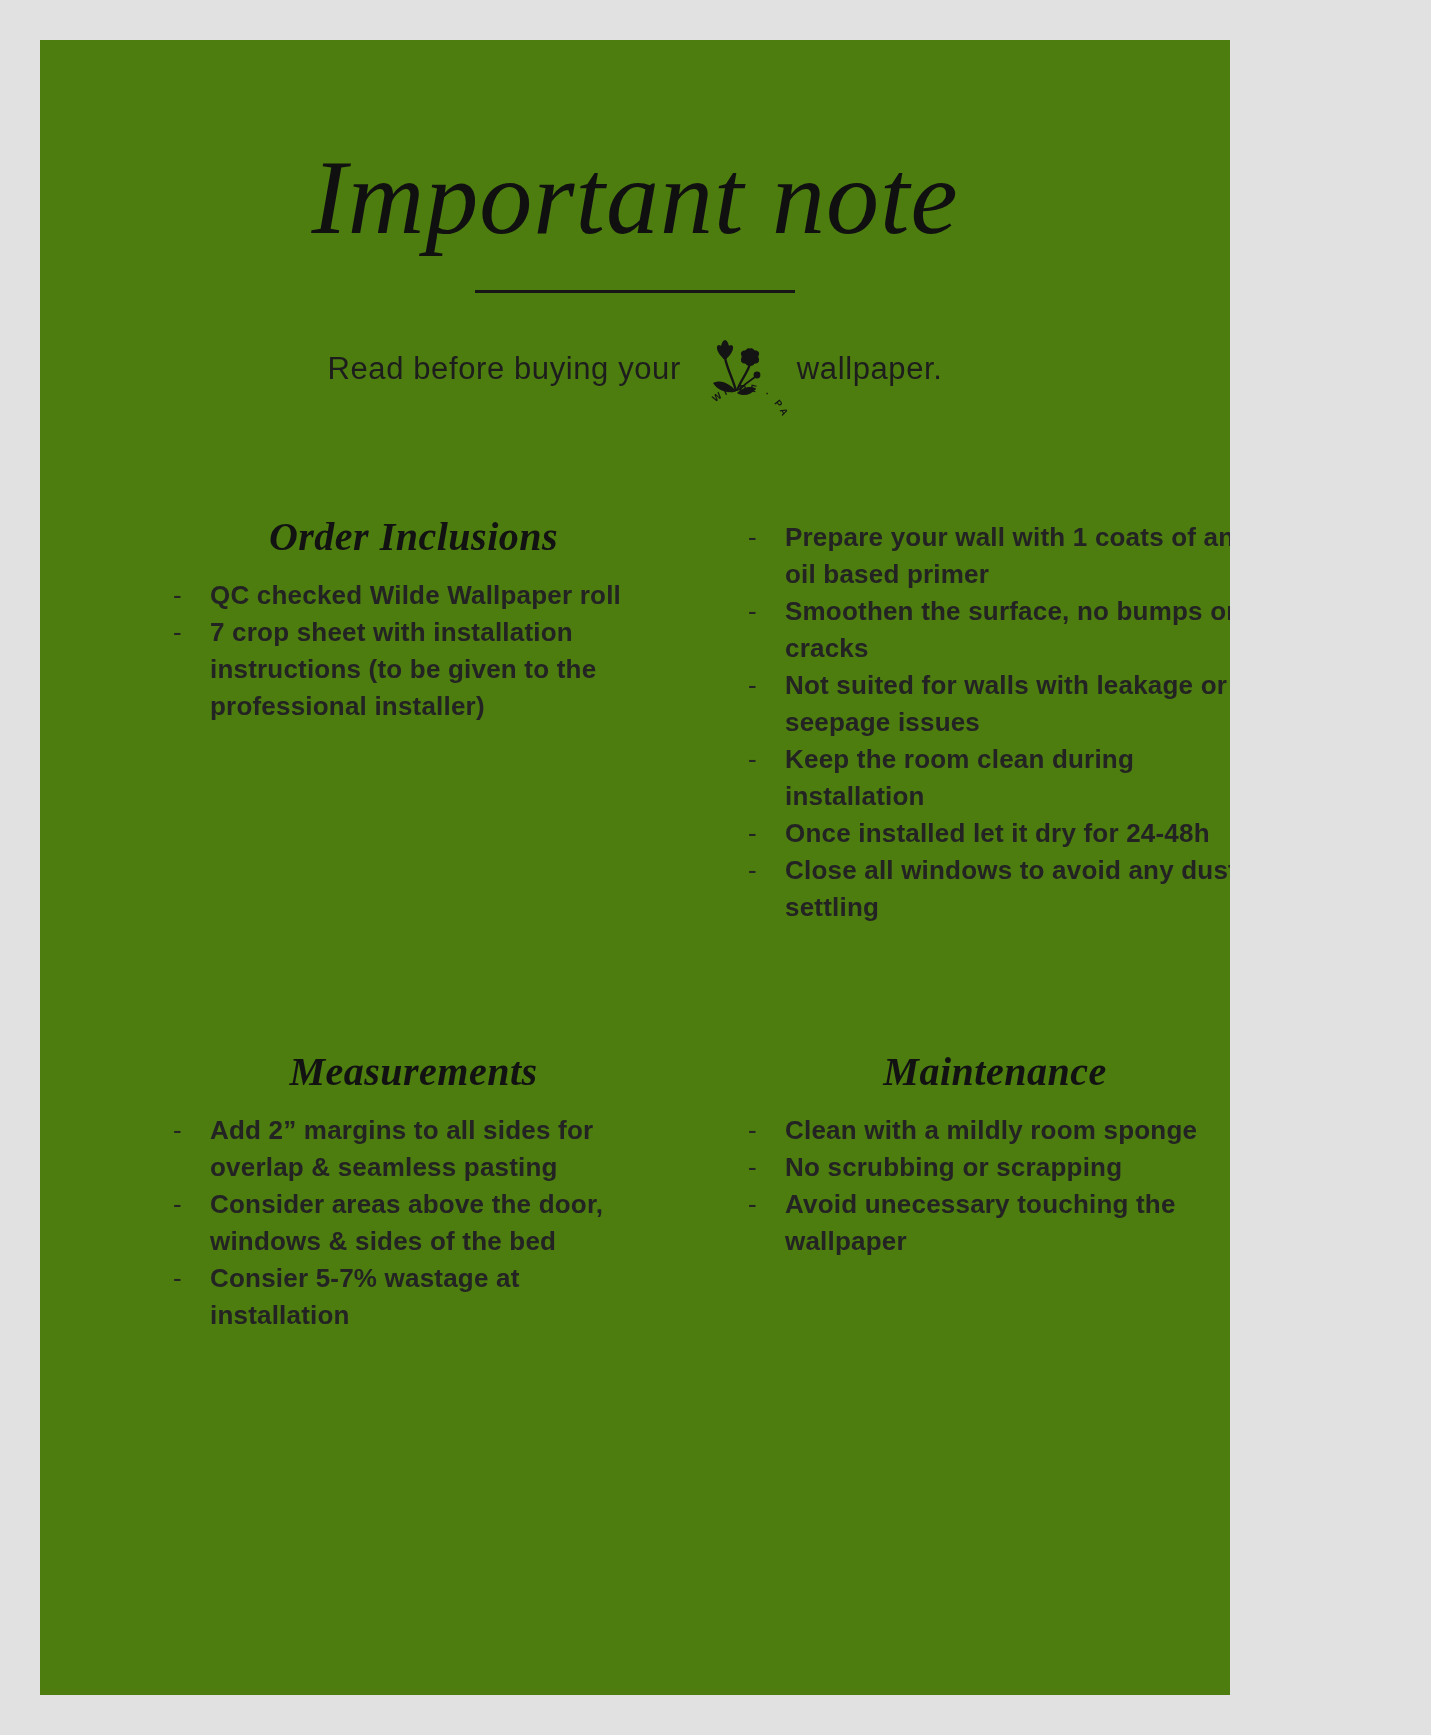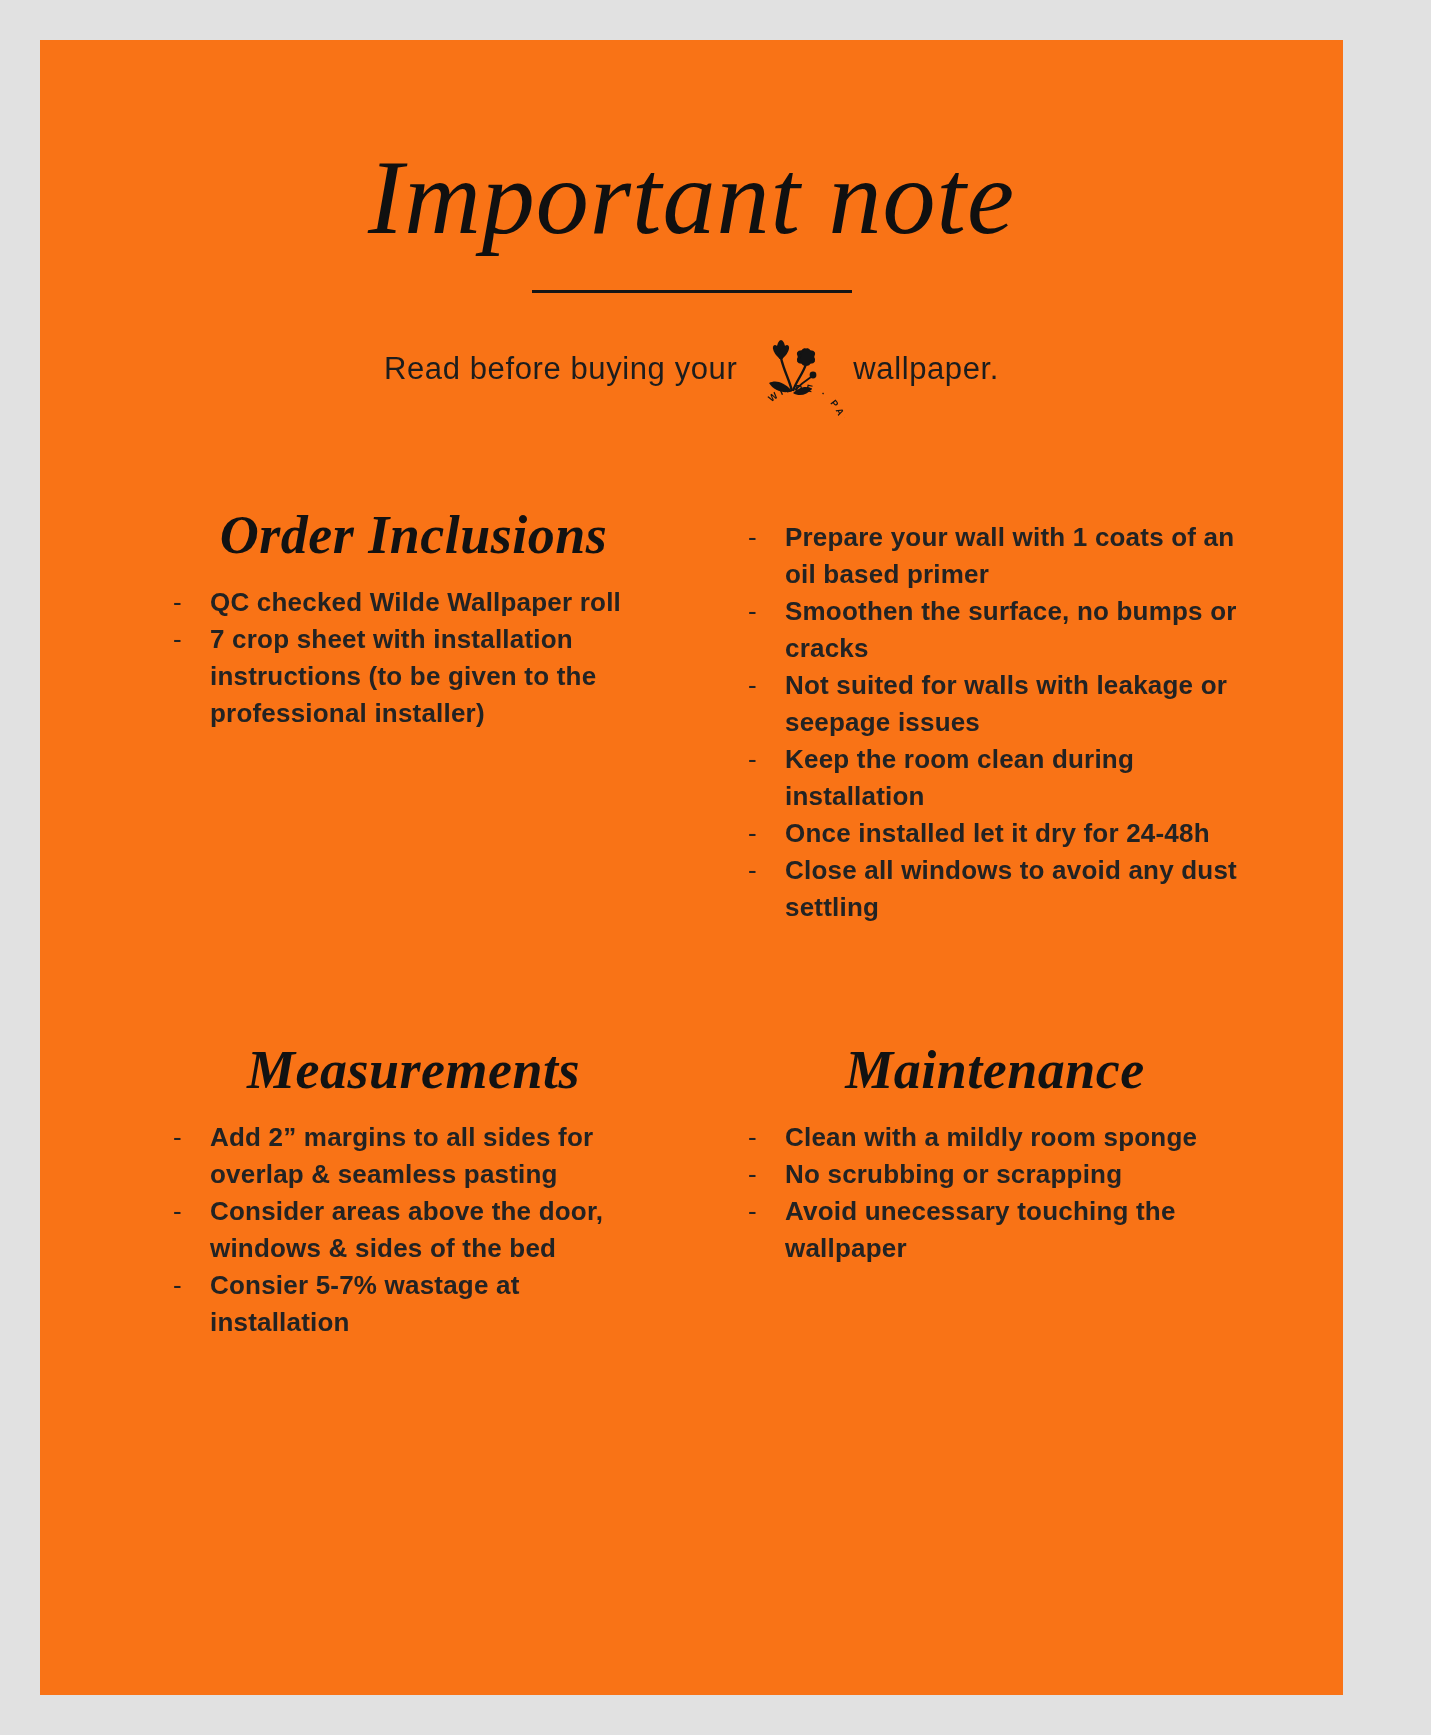--- a/index.html
+++ b/index.html
@@ -4,22 +4,22 @@
 <style>
   html,body{margin:0;padding:0;}
   body{
     width:1431px;height:1735px;
     background:#e1e1e1;
     font-family:"Liberation Sans","DejaVu Sans",sans-serif;
     color:#222;
   }
   .card{
     position:absolute;left:40px;top:40px;
-    width:1303px;height:1655px;
-    background:#f97316;
+    width:1190px;height:1655px;
+    background:#4d7c0f;
     overflow:hidden;
   }
   
   .title{
     margin:96px 0 0 0;
     text-align:center;
     font-family:"Liberation Serif","DejaVu Serif",serif;
     font-style:italic;
     font-weight:400;
     font-size:106px;
@@ -49,26 +49,26 @@
   .logo{width:100px;height:100px;flex:0 0 auto;}
   
   .grid{
     display:grid;
     grid-template-columns:497px 510px;
     column-gap:78px;
     row-gap:112px;
     margin:84px 0 0 125px;
   }
   .section-heading{
-    margin:0;
+    margin:10px;
     text-align:center;
     font-family:"Liberation Serif","DejaVu Serif",serif;
     font-style:italic;
     font-weight:700;
-    font-size:54px;
+    font-size:40px;
     line-height:1.2;
     color:#121212;
     letter-spacing:0.5px;
   }
   ul.bullets{
     list-style:none;
     margin:16px 0 0 0;
     padding:0 0 0 8px;
     font-size:26px;
     line-height:37px;

